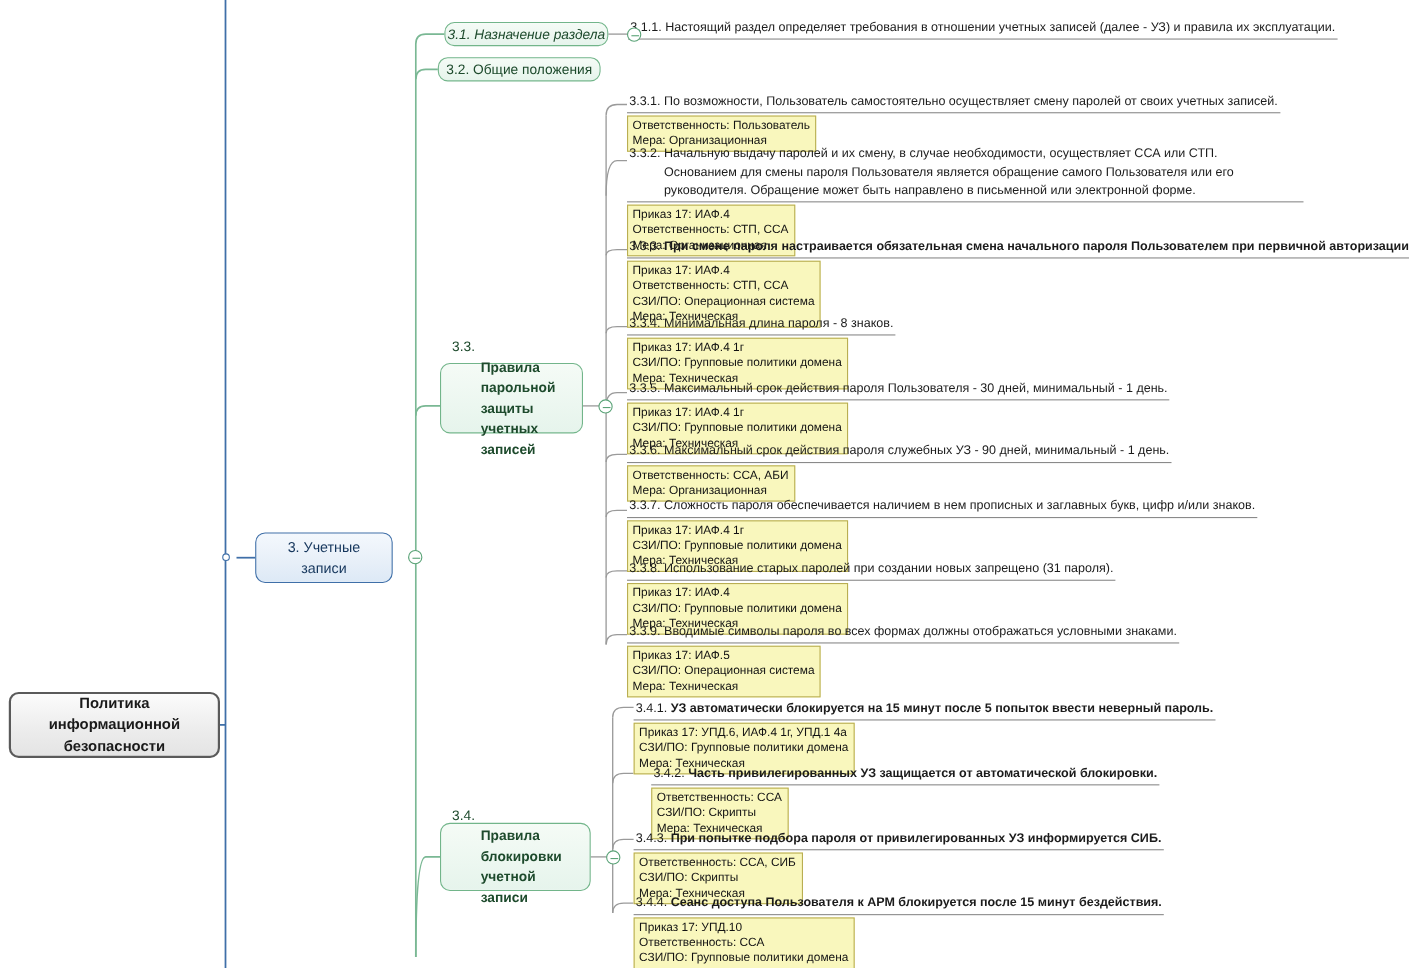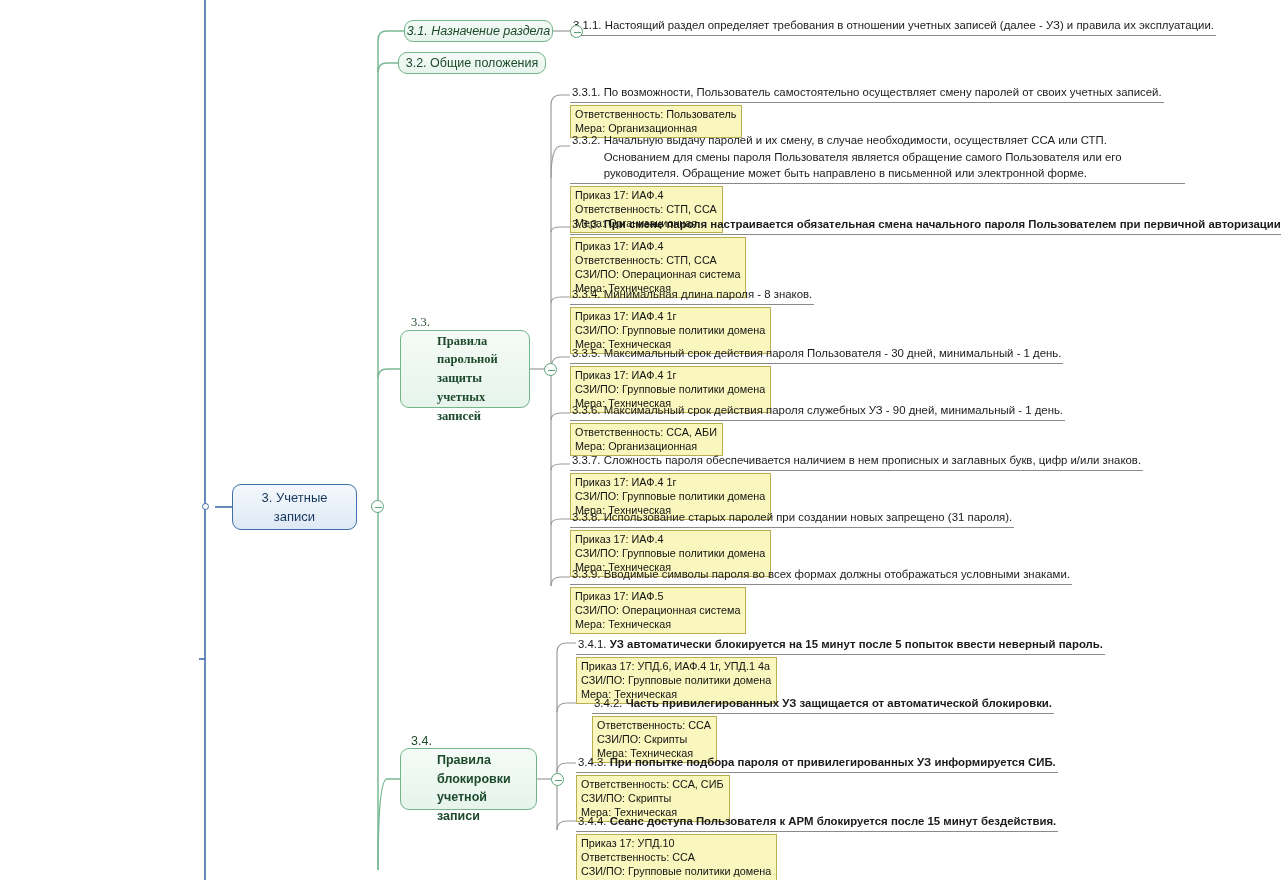--- a/index.html
+++ b/index.html
@@ -160,20 +160,27 @@
     <path d="M551 586 Q551 577 561 577 L570 577" stroke="#9a9a9a" stroke-width="1.2" fill="none"></path>
 
     <path d="M537 779 L557 779" stroke="#9a9a9a" stroke-width="1.2" fill="none"></path>
     <path d="M557 652 L557 830" stroke="#9a9a9a" stroke-width="1.2" fill="none"></path>
     <path d="M557 652 Q557 643 567 643 L576 643" stroke="#9a9a9a" stroke-width="1.2" fill="none"></path>
     <path d="M557 712 Q557 703 567 703 L576 703" stroke="#9a9a9a" stroke-width="1.2" fill="none"></path>
     <path d="M557 772 Q557 763 567 763 L576 763" stroke="#9a9a9a" stroke-width="1.2" fill="none"></path>
     <path d="M557 830 Q557 821 567 821 L576 821" stroke="#9a9a9a" stroke-width="1.2" fill="none"></path>
   </svg>
 
+  <div class="node node-root" style="left:8px; top:629px; width:192px; height:60px;">
+    <div>
+      <div>Политика</div>
+      <div>информационной</div>
+      <div>безопасности</div>
+    </div>
+  </div>
 
   <div class="dotjoint" style="left:202px; top:503px;"></div>
 
   <div class="node node-l1" style="left:232px; top:484px; width:125px; height:46px;">
     <div>
       <div>3. Учетные</div>
       <div>записи</div>
     </div>
   </div>
 
@@ -181,21 +188,21 @@
 
   <div class="node node-l2" style="left:404px; top:20px; width:149px; height:22px;font-style:italic;">
     <span>3.1. Назначение раздела</span>
   </div>
   <div class="toggle gray" style="left:570px; top:25px;"></div>
 
   <div class="node node-l2" style="left:398px; top:52px; width:148px; height:22px;">
     <span>3.2. Общие положения</span>
   </div>
 
-  <div class="node node-l2 multi" style="left:400px; top:330px; width:130px; height:78px;font-family:Liberation Serif, serif;">
+  <div class="node node-l2 multi" style="left:400px; top:330px; width:130px; height:64px;">
     <div class="stack">
       <span class="firstline">
         <span class="num">3.3.</span>
         <span class="ttl">Правила</span>
       </span>
       <span class="ttl">парольной</span>
       <span class="ttl">защиты</span>
       <span class="ttl">учетных</span>
       <span class="ttl">записей</span>
     </div>

